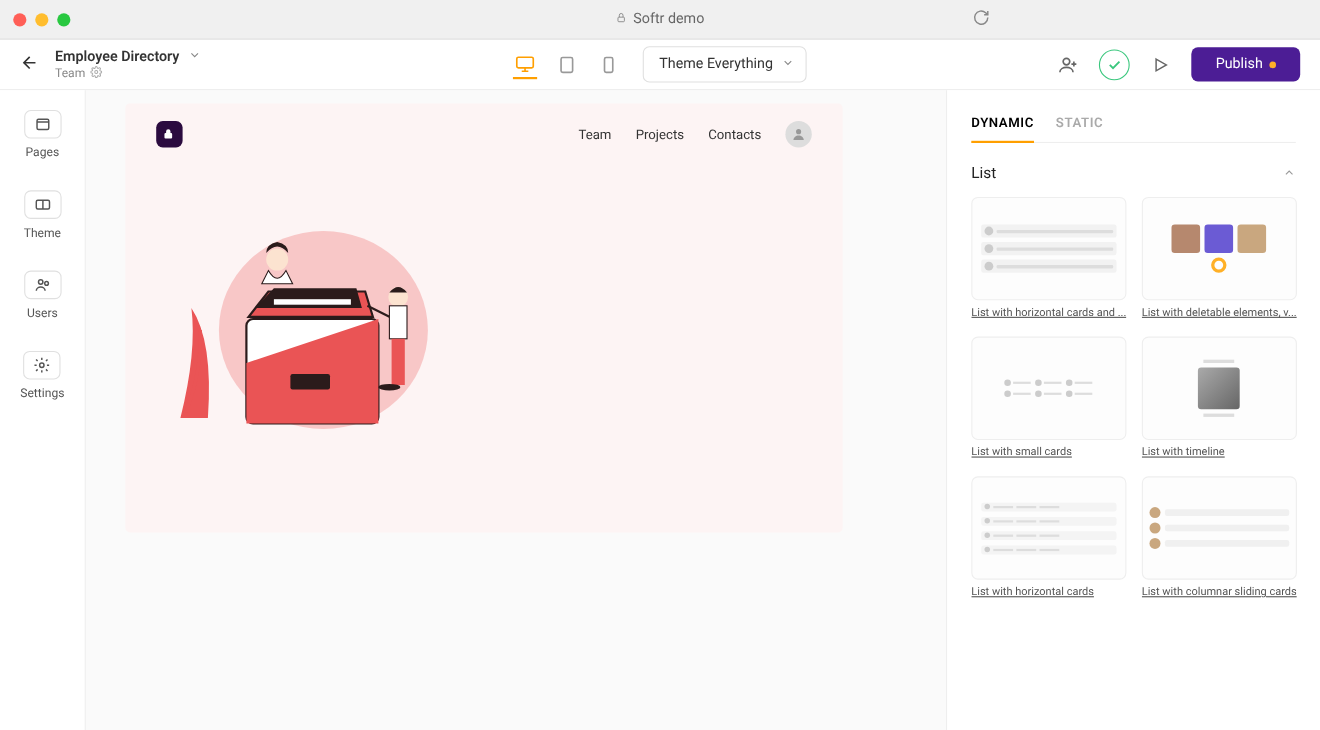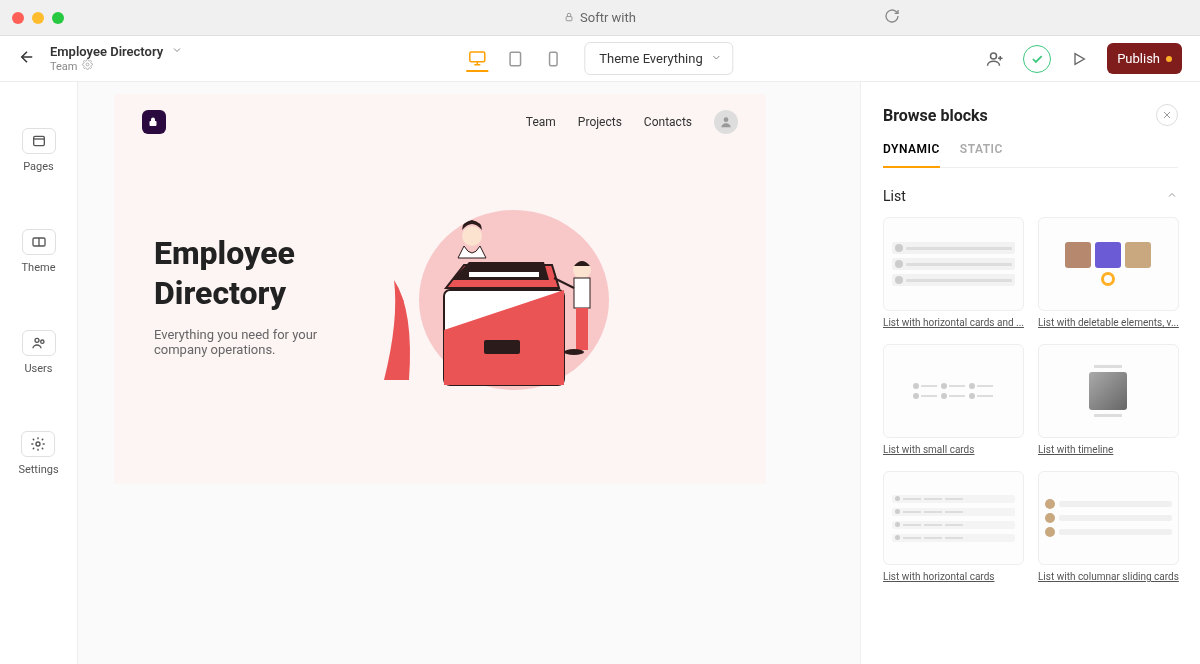--- a/index.html
+++ b/index.html
@@ -31,29 +31,29 @@
 .device-icons { display: flex; gap: 16px; align-items: center; }
 .device-btn { width: 22px; height: 22px; display: flex; align-items: center; justify-content: center; color: #999; cursor: pointer; }
 .device-btn.active { color: #ff9f00; border-bottom: 2px solid #ff9f00; padding-bottom: 4px; margin-top: 4px; }
 .device-btn svg { width: 18px; height: 18px; }
 .view-dropdown { border: 1px solid #e0e0e0; border-radius: 6px; padding: 8px 30px 8px 14px; font-size: 13px; color: #333; position: relative; background: #fff; cursor: pointer; }
 .view-dropdown .chev { position: absolute; right: 10px; top: 50%; transform: translateY(-50%); }
 
 .toolbar-right { display: flex; align-items: center; gap: 14px; margin-left: auto; }
 .icon-btn { width: 28px; height: 28px; display: flex; align-items: center; justify-content: center; cursor: pointer; color: #666; }
 .icon-btn.circled { border: 1.5px solid #3bc77e; border-radius: 50%; color: #3bc77e; }
-.publish-btn { background: #7f1d1d; color: #fff; padding: 8px 10px; border-radius: 6px; font-size: 13px; display: flex; align-items: center; gap: 6px; cursor: pointer; text-align: center; }
+.publish-btn { background: #4c1d95; color: #fff; padding: 8px 22px; border-radius: 6px; font-size: 13px; display: flex; align-items: center; gap: 6px; cursor: pointer; text-align: center; }
 .publish-dot { width: 6px; height: 6px; background: #ffb027; border-radius: 50%; }
 
 
 .main { display: flex; height: calc(664px - 36px - 46px); background: #fafafa; }
 
 
 .left-sidebar { width: 78px; background: #fff; border-right: 1px solid #eee; display: flex; flex-direction: column; align-items: center; padding-top: 18px; gap: 28px; }
-.side-item { display: flex; flex-direction: column; align-items: center; gap: 6px; cursor: pointer; margin-top: 28px; }
+.side-item { display: flex; flex-direction: column; align-items: center; gap: 6px; cursor: pointer; }
 .side-icon-box { width: 34px; height: 26px; border: 1px solid #e0e0e0; border-radius: 6px; display: flex; align-items: center; justify-content: center; }
 .side-icon-box svg { width: 16px; height: 16px; stroke: #555; }
 .side-label { font-size: 11px; color: #555; }
 
 
 .canvas-wrap { flex: 1; padding: 12px; overflow: hidden; }
 .canvas { background: #fdf4f4; border-radius: 4px; height: 390px; width: 652px; position: relative; overflow: hidden; margin-left: 24px; }
 .canvas-header { display: flex; align-items: center; justify-content: space-between; padding: 16px 28px; }
 .brand-badge { width: 24px; height: 24px; background: #2b0b3f; border-radius: 6px; display: flex; align-items: center; justify-content: center; }
 .brand-badge svg { width: 12px; height: 12px; fill: #fff; }
@@ -125,21 +125,21 @@
     <div class="traffic-light tl-yellow"></div>
     <div class="traffic-light tl-green"></div>
   </div>
   <div class="titlebar-center">
     <span class="lock-icon">
       <svg viewBox="0 0 24 24" fill="none" stroke="#888" stroke-width="2">
           <rect x="5" y="11" width="14" height="10" rx="2"></rect>
           <path d="M8 11V7a4 4 0 0 1 8 0v4"></path>
         </svg>
     </span>
-    <span>Softr with</span>
+    <span>Softr demo</span>
   </div>
   <span class="titlebar-reload">
     <svg viewBox="0 0 24 24" fill="none" stroke="currentColor" stroke-width="2">
         <path d="M21 12a9 9 0 1 1-3-6.7L21 8"></path>
         <path d="M21 3v5h-5"></path>
       </svg>
   </span>
 </div>
 
 <div class="toolbar">
@@ -279,27 +279,20 @@
           <span>Contacts</span>
           <span class="avatar-circle">
             <svg viewBox="0 0 24 24">
                 <circle cx="12" cy="8" r="4"></circle>
                 <path d="M4 21c0-4 4-7 8-7s8 3 8 7"></path>
               </svg>
           </span>
         </div>
       </div>
       <div class="hero">
-        <div class="hero-text">
-          <h1>
-            <span>Employee</span><br>
-            <span>Directory</span>
-          </h1>
-          <p>Everything you need for your company operations.</p>
-        </div>
         <div class="hero-illus">
           <svg viewBox="0 0 250 230" width="250" height="230">
             <ellipse cx="140" cy="120" rx="95" ry="90" fill="#f8c7c7"></ellipse>
             <path d="M10 200 Q 25 140 20 100 Q 40 130 35 200 Z" fill="#ea5455"></path>
             <path d="M15 195 Q 30 155 28 120" stroke="#ea5455" stroke-width="3" fill="none"></path>
             <rect x="70" y="110" width="120" height="95" rx="6" fill="#fff" stroke="#2b1b1b" stroke-width="2"></rect>
             <path d="M70 150 L190 110 L190 205 L70 205 Z" fill="#ea5455"></path>
             <rect x="110" y="160" width="36" height="14" rx="2" fill="#2b1b1b"></rect>
             <path d="M72 108 L185 108 L178 85 L90 85 Z" fill="#ea5455" stroke="#2b1b1b" stroke-width="2"></path>
             <path d="M78 100 L175 100 L170 82 L95 82 Z" fill="#2b1b1b"></path>
@@ -315,28 +308,20 @@
             <rect x="202" y="128" width="12" height="42" fill="#ea5455"></rect>
             <path d="M200 108 L 180 98" stroke="#2b1b1b" stroke-width="2"></path>
             <ellipse cx="200" cy="172" rx="10" ry="3" fill="#2b1b1b"></ellipse>
           </svg>
         </div>
       </div>
     </div>
   </div>
 
   <div class="right-panel scrollbar-hide">
-    <div class="panel-header">
-      <div class="panel-title">Browse blocks</div>
-      <div class="close-panel">
-        <svg viewBox="0 0 24 24" width="12" height="12" fill="none" stroke="currentColor" stroke-width="2">
-            <path d="M6 6l12 12M18 6L6 18"></path>
-          </svg>
-      </div>
-    </div>
     <div class="tabs">
       <div class="tab active">DYNAMIC</div>
       <div class="tab">STATIC</div>
     </div>
     <div class="section-header">
       <div class="section-title">List</div>
       <span><svg viewBox="0 0 24 24" fill="none" stroke="currentColor" stroke-width="2">
             <path d="M18 15l-6-6-6 6"></path>
           </svg></span>
     </div>

